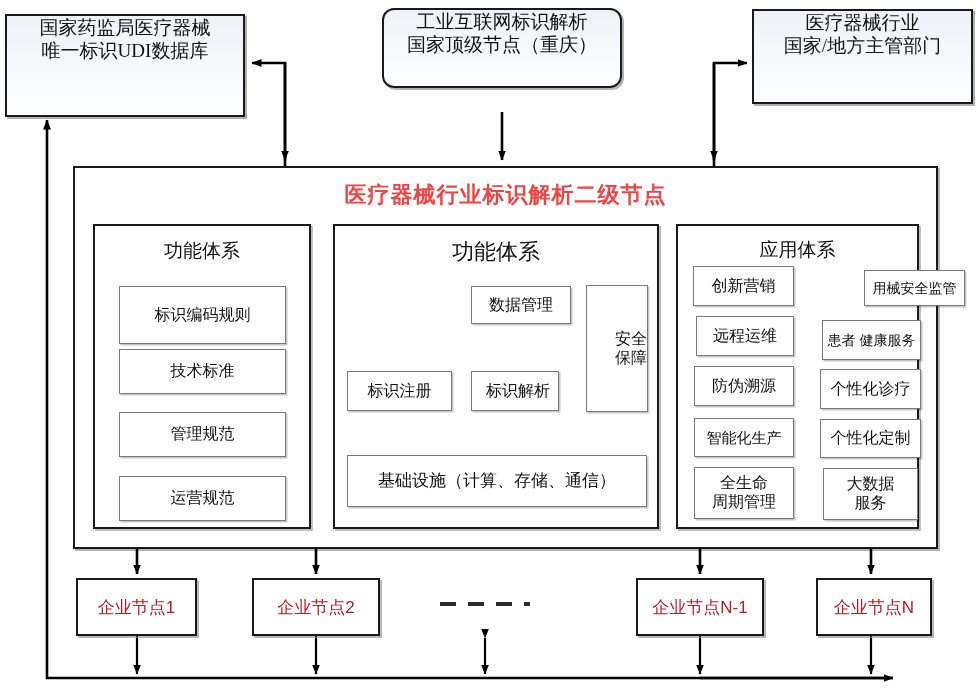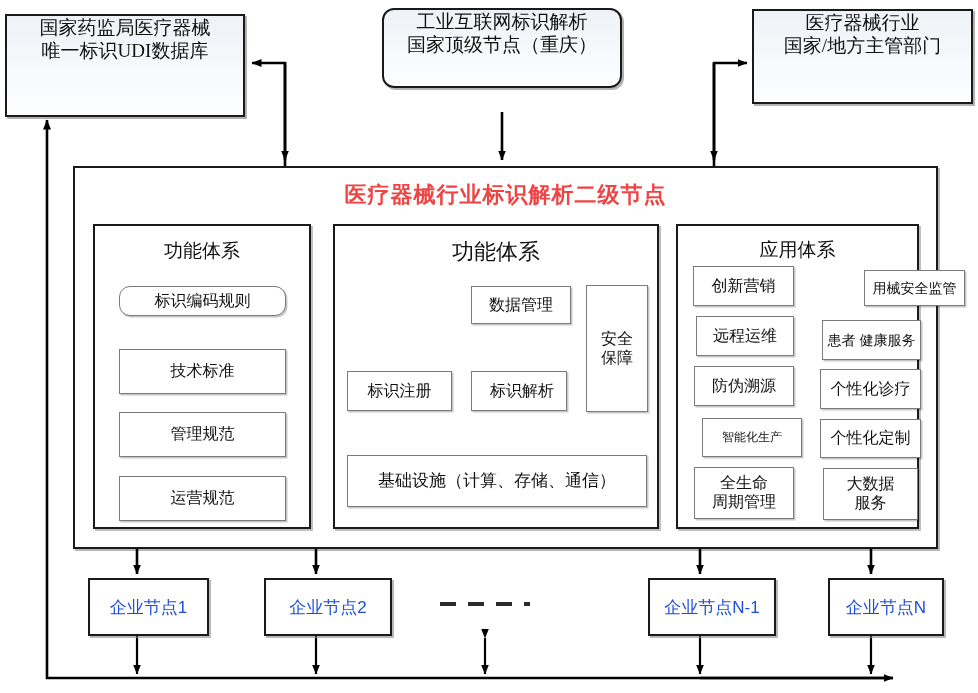--- a/index.html
+++ b/index.html
@@ -27,22 +27,22 @@
          box-shadow:2px 2px 0 rgba(0,0,0,0.25);}
   .panel-title{position:absolute;left:0;right:0;text-align:center;color:#111;}
 
   
   .cell{position:absolute;box-sizing:border-box;border:1.6px solid #7a7a7a;background:#fff;
         display:flex;align-items:center;justify-content:center;text-align:center;
         color:#111;line-height:1.18;box-shadow:1.5px 1.5px 0 rgba(0,0,0,0.22);}
 
   
   .entnode{position:absolute;box-sizing:border-box;border:2px solid #1a1a1a;background:#fff;
-      display:flex;align-items:center;justify-content:center;font-size:17px;color:#1d4ed8;
-      box-shadow:2px 2px 0 rgba(0,0,0,0.28);margin-left:12px;}
+      display:flex;align-items:center;justify-content:center;font-size:17px;color:#b91c1c;
+      box-shadow:2px 2px 0 rgba(0,0,0,0.28);}
 
   svg.lines{position:absolute;left:0;top:0;width:978px;height:693px;pointer-events:none;}
 </style>
 </head>
 <body>
 
 <div id="canvas">
 
   <svg class="lines" viewBox="0 0 978 693">
     <defs>
@@ -98,47 +98,47 @@
     </div>
   </div>
 
   <div class="box mainnode" style="left:73px;top:166px;width:865px;height:383px;">
     <div class="mainnode-title">医疗器械行业标识解析二级节点</div>
   </div>
 
   <div class="panel" style="left:93px;top:224px;width:218px;height:305px;">
     <div class="panel-title" style="top:12px;font-size:19px;font-weight:500;">功能体系</div>
   </div>
-  <div class="cell" style="left:119px;top:286px;width:167px;height:30px;font-size:16px;border-radius:11px;">标识编码规则</div>
+  <div class="cell" style="left:119px;top:286px;width:167px;height:58px;font-size:16px;">标识编码规则</div>
   <div class="cell" style="left:119px;top:412px;width:167px;height:45px;font-size:16px;">管理规范</div>
   <div class="cell" style="left:119px;top:349px;width:167px;height:45px;font-size:16px;">技术标准</div>
   <div class="cell" style="left:119px;top:476px;width:167px;height:45px;font-size:16px;">运营规范</div>
 
   <div class="panel" style="left:333px;top:224px;width:326px;height:305px;">
     <div class="panel-title" style="top:11px;font-size:22px;font-weight:500;">功能体系</div>
   </div>
   <div class="cell" style="left:471px;top:286px;width:100px;height:38px;font-size:16px;">数据管理</div>
   <div class="cell" style="left:347px;top:371px;width:105px;height:40px;font-size:16px;">标识注册</div>
-  <div class="cell" style="left:471px;top:371px;width:96px;height:40px;font-size:16px;padding-left:6px;">标识解析</div>
-  <div class="cell" style="left:586px;top:285px;width:62px;height:127px;font-size:16px;">
+  <div class="cell" style="left:471px;top:371px;width:88px;height:40px;font-size:16px;padding-left:6px;">标识解析</div>
+  <div class="cell" style="left:586px;top:285px;width:62px;height:127px;font-size:16px;justify-content:flex-end;">
     <div>
       <div>安全</div>
       <div>保障</div>
     </div>
   </div>
   <div class="cell" style="left:347px;top:455px;width:300px;height:52px;font-size:17px;">基础设施（计算、存储、通信）</div>
 
   <div class="panel" style="left:676px;top:224px;width:243px;height:305px;">
     <div class="panel-title" style="top:11px;font-size:19px;font-weight:500;">应用体系</div>
   </div>
 
   <div class="cell" style="left:693px;top:266px;width:101px;height:40px;font-size:16px;">创新营销</div>
   <div class="cell" style="left:696px;top:316px;width:98px;height:40px;font-size:16px;">远程运维</div>
   <div class="cell" style="left:694px;top:366px;width:100px;height:40px;font-size:16px;">防伪溯源</div>
-  <div class="cell" style="left:694px;top:418px;width:100px;height:39px;font-size:12px;margin-left:8px;">智能化生产</div>
+  <div class="cell" style="left:694px;top:418px;width:100px;height:39px;font-size:15px;">智能化生产</div>
   <div class="cell" style="left:694px;top:467px;width:100px;height:52px;font-size:16px;">
     <div>
       <div>全生命</div>
       <div>周期管理</div>
     </div>
   </div>
 
   <div class="cell" style="left:864px;top:270px;width:101px;height:36px;font-size:14px;">用械安全监管</div>
   <div class="cell" style="left:822px;top:320px;width:99px;height:40px;font-size:14px;">患者 健康服务</div>
   <div class="cell" style="left:820px;top:369px;width:101px;height:40px;font-size:16px;">个性化诊疗</div>

